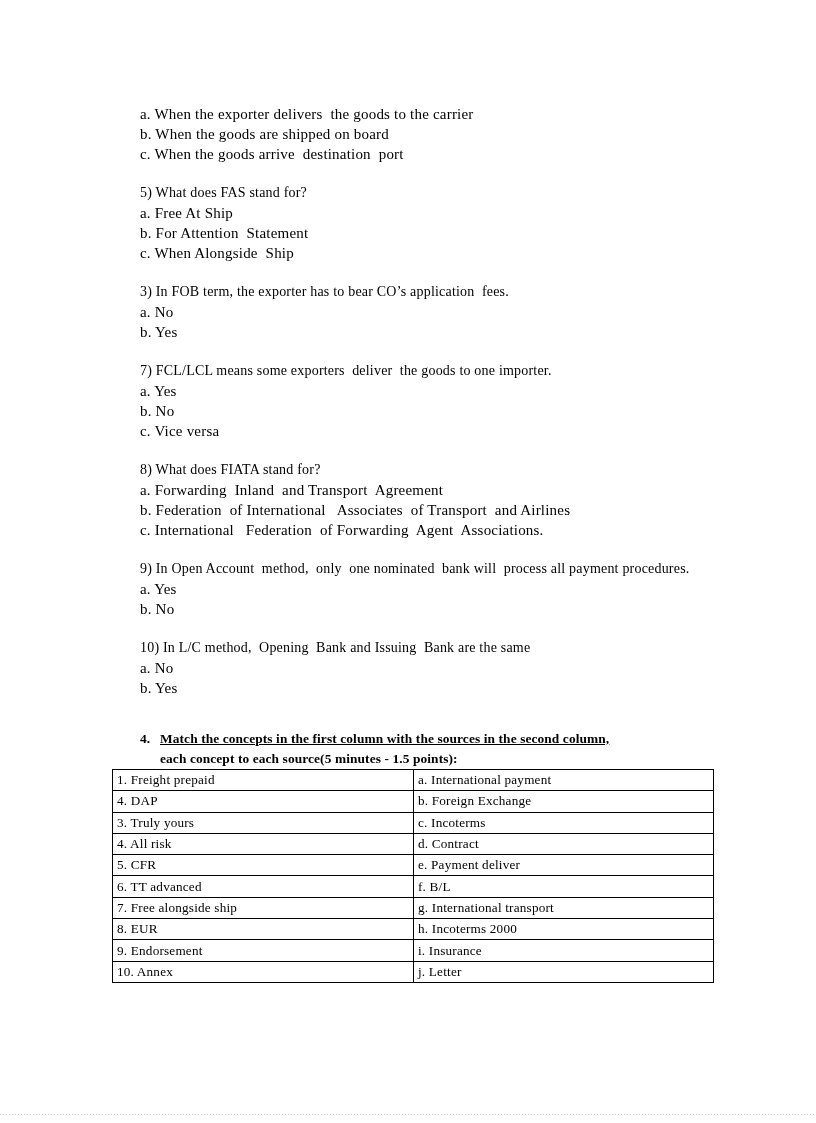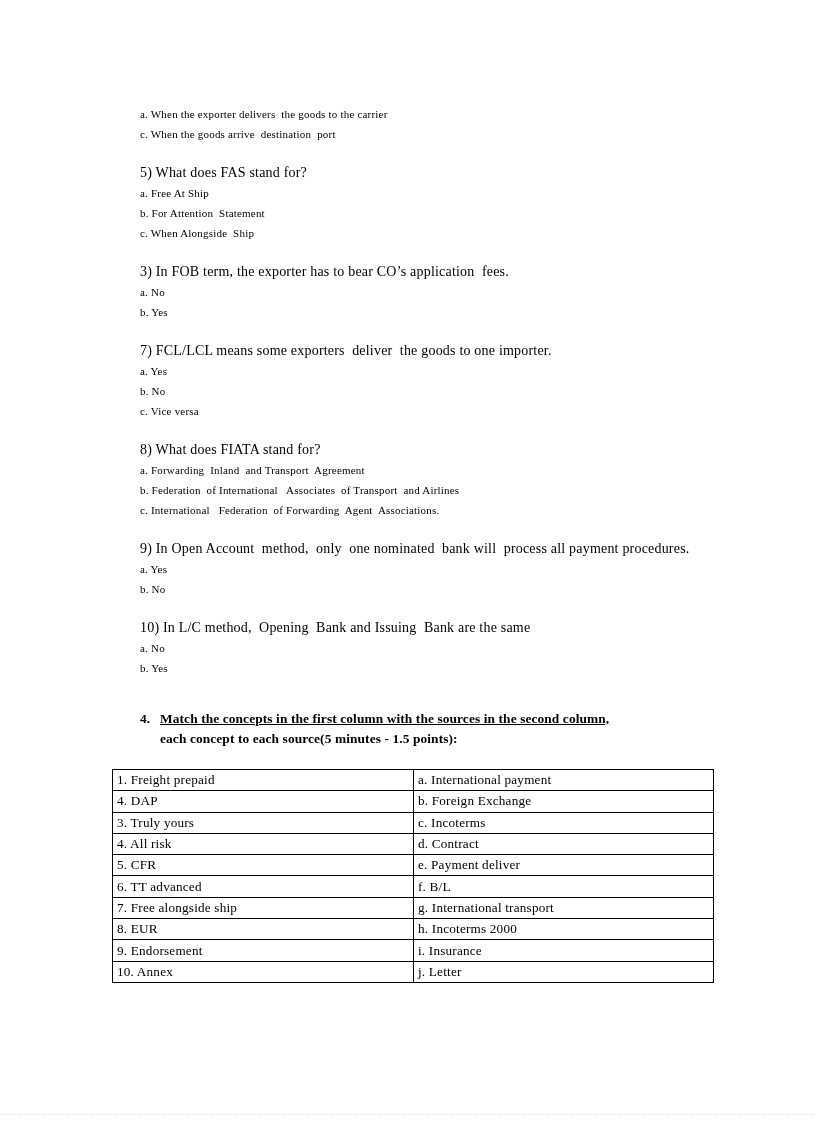--- a/index.html
+++ b/index.html
@@ -28,21 +28,21 @@
   }
 
   .content {
     position: absolute;
     left: 140px;
     top: 104px;
     width: 570px;
   }
 
   .line {
-    font-size: 11px;
+    font-size: 15px;
     line-height: 20px;
     white-space: pre-wrap;
     letter-spacing: 0.2px;
   }
 
   .q-line {
     font-size: 14px;
     line-height: 20px;
     white-space: pre-wrap;
     letter-spacing: 0.2px;
@@ -118,20 +118,21 @@
   }
 </style>
 </head>
 <body>
 
 <div class="page">
 
   <div class="content">
 
     <div class="line">a. When the exporter delivers  the goods to the carrier</div>
+    <div class="line">b. When the goods are shipped on board</div>
     <div class="line">c. When the goods arrive  destination  port</div>
 
     <div class="gap"></div>
 
     <div class="q-line">5) What does FAS stand for?</div>
     <div class="line">a. Free At Ship</div>
     <div class="line">b. For Attention  Statement</div>
     <div class="line">c. When Alongside  Ship</div>
 
     <div class="gap"></div>

